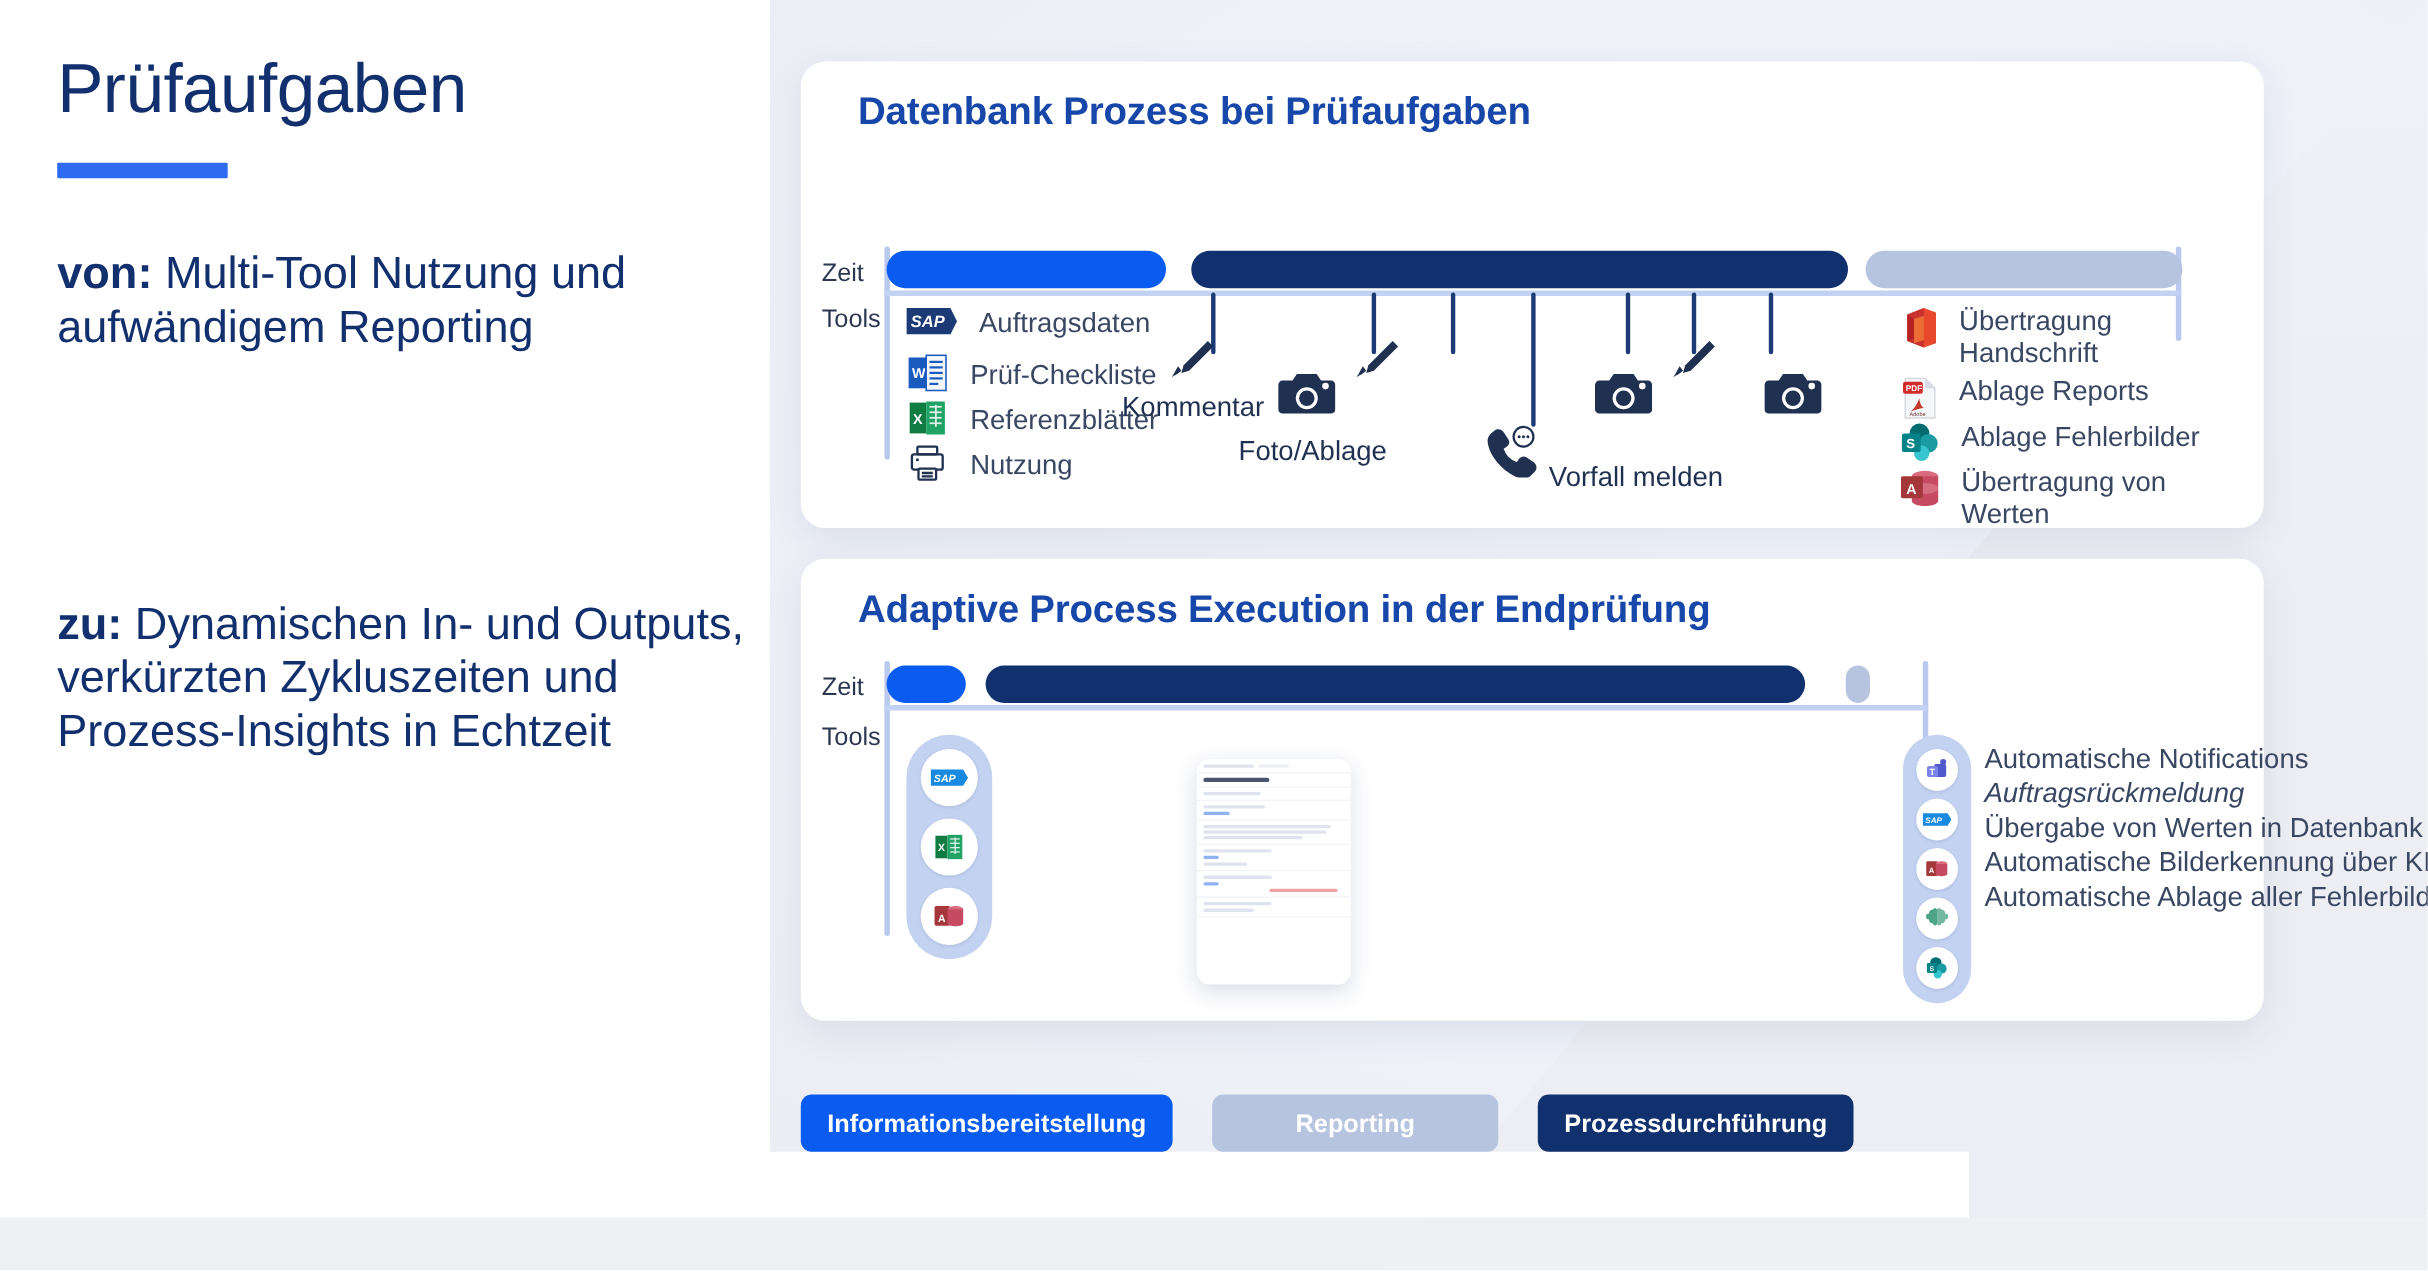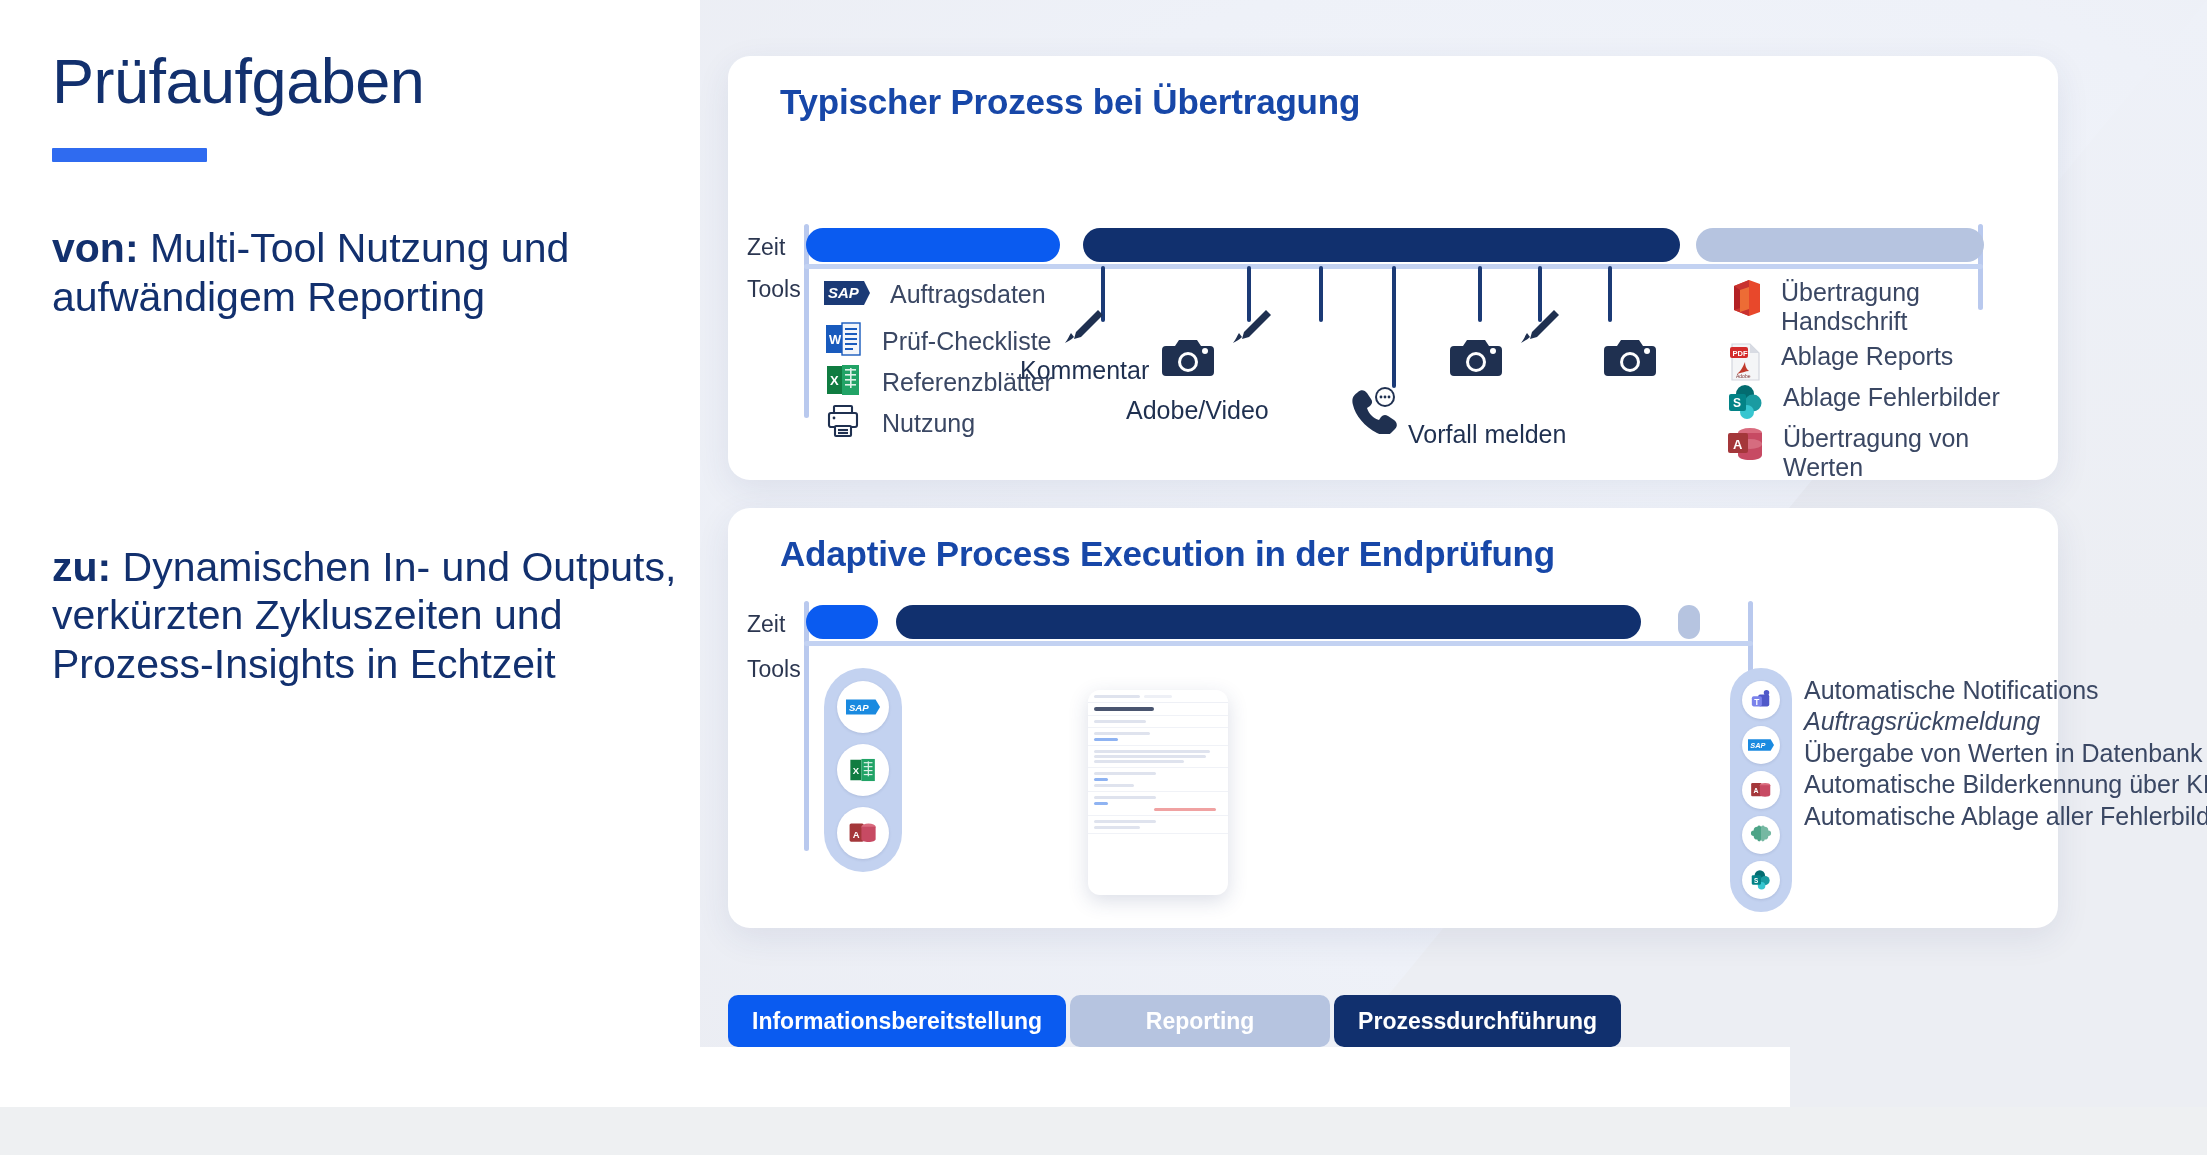--- a/index.html
+++ b/index.html
@@ -97,21 +97,21 @@
     background:#ffffff;border-radius:12px;
     box-shadow:0 6px 20px rgba(40,60,110,.17);
     overflow:hidden;z-index:7;
   }
   #device .dv-top{height:12px;border-bottom:1px solid #eef0f6;display:flex;align-items:center;padding:0 6px;gap:4px;}
   #device .bar{background:#dfe3ee;height:3px;border-radius:2px;}
   #device .sec{padding:4px 6px;border-bottom:1px solid #f0f2f7;}
   #device .blue{background:#8fb3f2;}
   #device .red{background:#f0a2a2;}
   
-  #legend{position:absolute;left:728px;top:995px;display:flex;gap:4px;z-index:8;}
+  #legend{position:absolute;left:728px;top:995px;display:flex;gap:36px;z-index:8;}
   .legend-btn{
     border-radius:10px;font-size:23px;font-weight:700;color:#ffffff;
     display:flex;align-items:center;justify-content:center;
     height:52px;padding:0 24px;white-space:nowrap;
   }
   .lg-blue{background:#0a5bf0;}
   .lg-navy{background:#11306e;}
   .lg-gray{background:#b6c4e0;color:#ffffff;}
 </style>
 </head>
@@ -129,21 +129,21 @@
   <div id="lead-from" class="lead-block">
     <b>von:</b><span> Multi-Tool Nutzung und aufwändigem Reporting</span>
   </div>
 
   <div id="lead-to" class="lead-block">
     <b>zu:</b><span> Dynamischen In- und Outputs, verkürzten Zykluszeiten und Prozess-Insights in Echtzeit</span>
   </div>
 </div>
 
 <div id="card-typical" class="card">
-  <div class="card-title">Typischer Prozess bei Übertragung</div>
+  <div class="card-title">Datenbank Prozess bei Prüfaufgaben</div>
 
   <div class="axis-label" style="left:19px;top:178px;">Zeit</div>
   <div class="axis-label" style="left:19px;top:220px;">Tools</div>
 
   <div class="axis-line" style="left:76px;top:168px;height:194px;"></div>
   <div class="axis-line" style="left:1250px;top:168px;height:86px;"></div>
   <div class="axis-hline" style="left:76px;top:208px;width:1179px;"></div>
 
   <div class="seg seg-blue" style="left:78px;top:172px;width:254px;"></div>
   <div class="seg seg-navy" style="left:355px;top:172px;width:597px;"></div>
@@ -226,21 +226,21 @@
   <div class="mid-label" style="left:292px;top:288px;">Kommentar</div>
 
   <span class="ic" style="position:absolute;left:434px;top:280px;">
     <svg width="52" height="44" viewBox="0 0 52 44" fill="#1f3050">
         <path d="M17 4h18l4 6h9a4 4 0 014 4v22a4 4 0 01-4 4H4a4 4 0 01-4-4V14a4 4 0 014-4h9z"></path>
         <circle cx="26" cy="26" r="10" fill="#fff"></circle>
         <circle cx="26" cy="26" r="7" fill="#1f3050"></circle>
         <circle cx="43" cy="15" r="3" fill="#fff"></circle>
       </svg>
   </span>
-  <div class="mid-label" style="left:398px;top:328px;">Adobe/Video</div>
+  <div class="mid-label" style="left:398px;top:328px;">Foto/Ablage</div>
 
   <span class="ic" style="position:absolute;left:498px;top:248px;">
     <svg width="50" height="50" viewBox="0 0 50 50" fill="#1f3050">
         <path d="M40 6l5 5-22 22-7 2 2-7z"></path>
         <path d="M16 33c-3 3-6 4-9 6 3-4 4-7 6-10z"></path>
       </svg>
   </span>
 
   <span class="ic" style="position:absolute;left:620px;top:330px;">
     <svg width="52" height="48" viewBox="0 0 52 48" fill="#1f3050">

